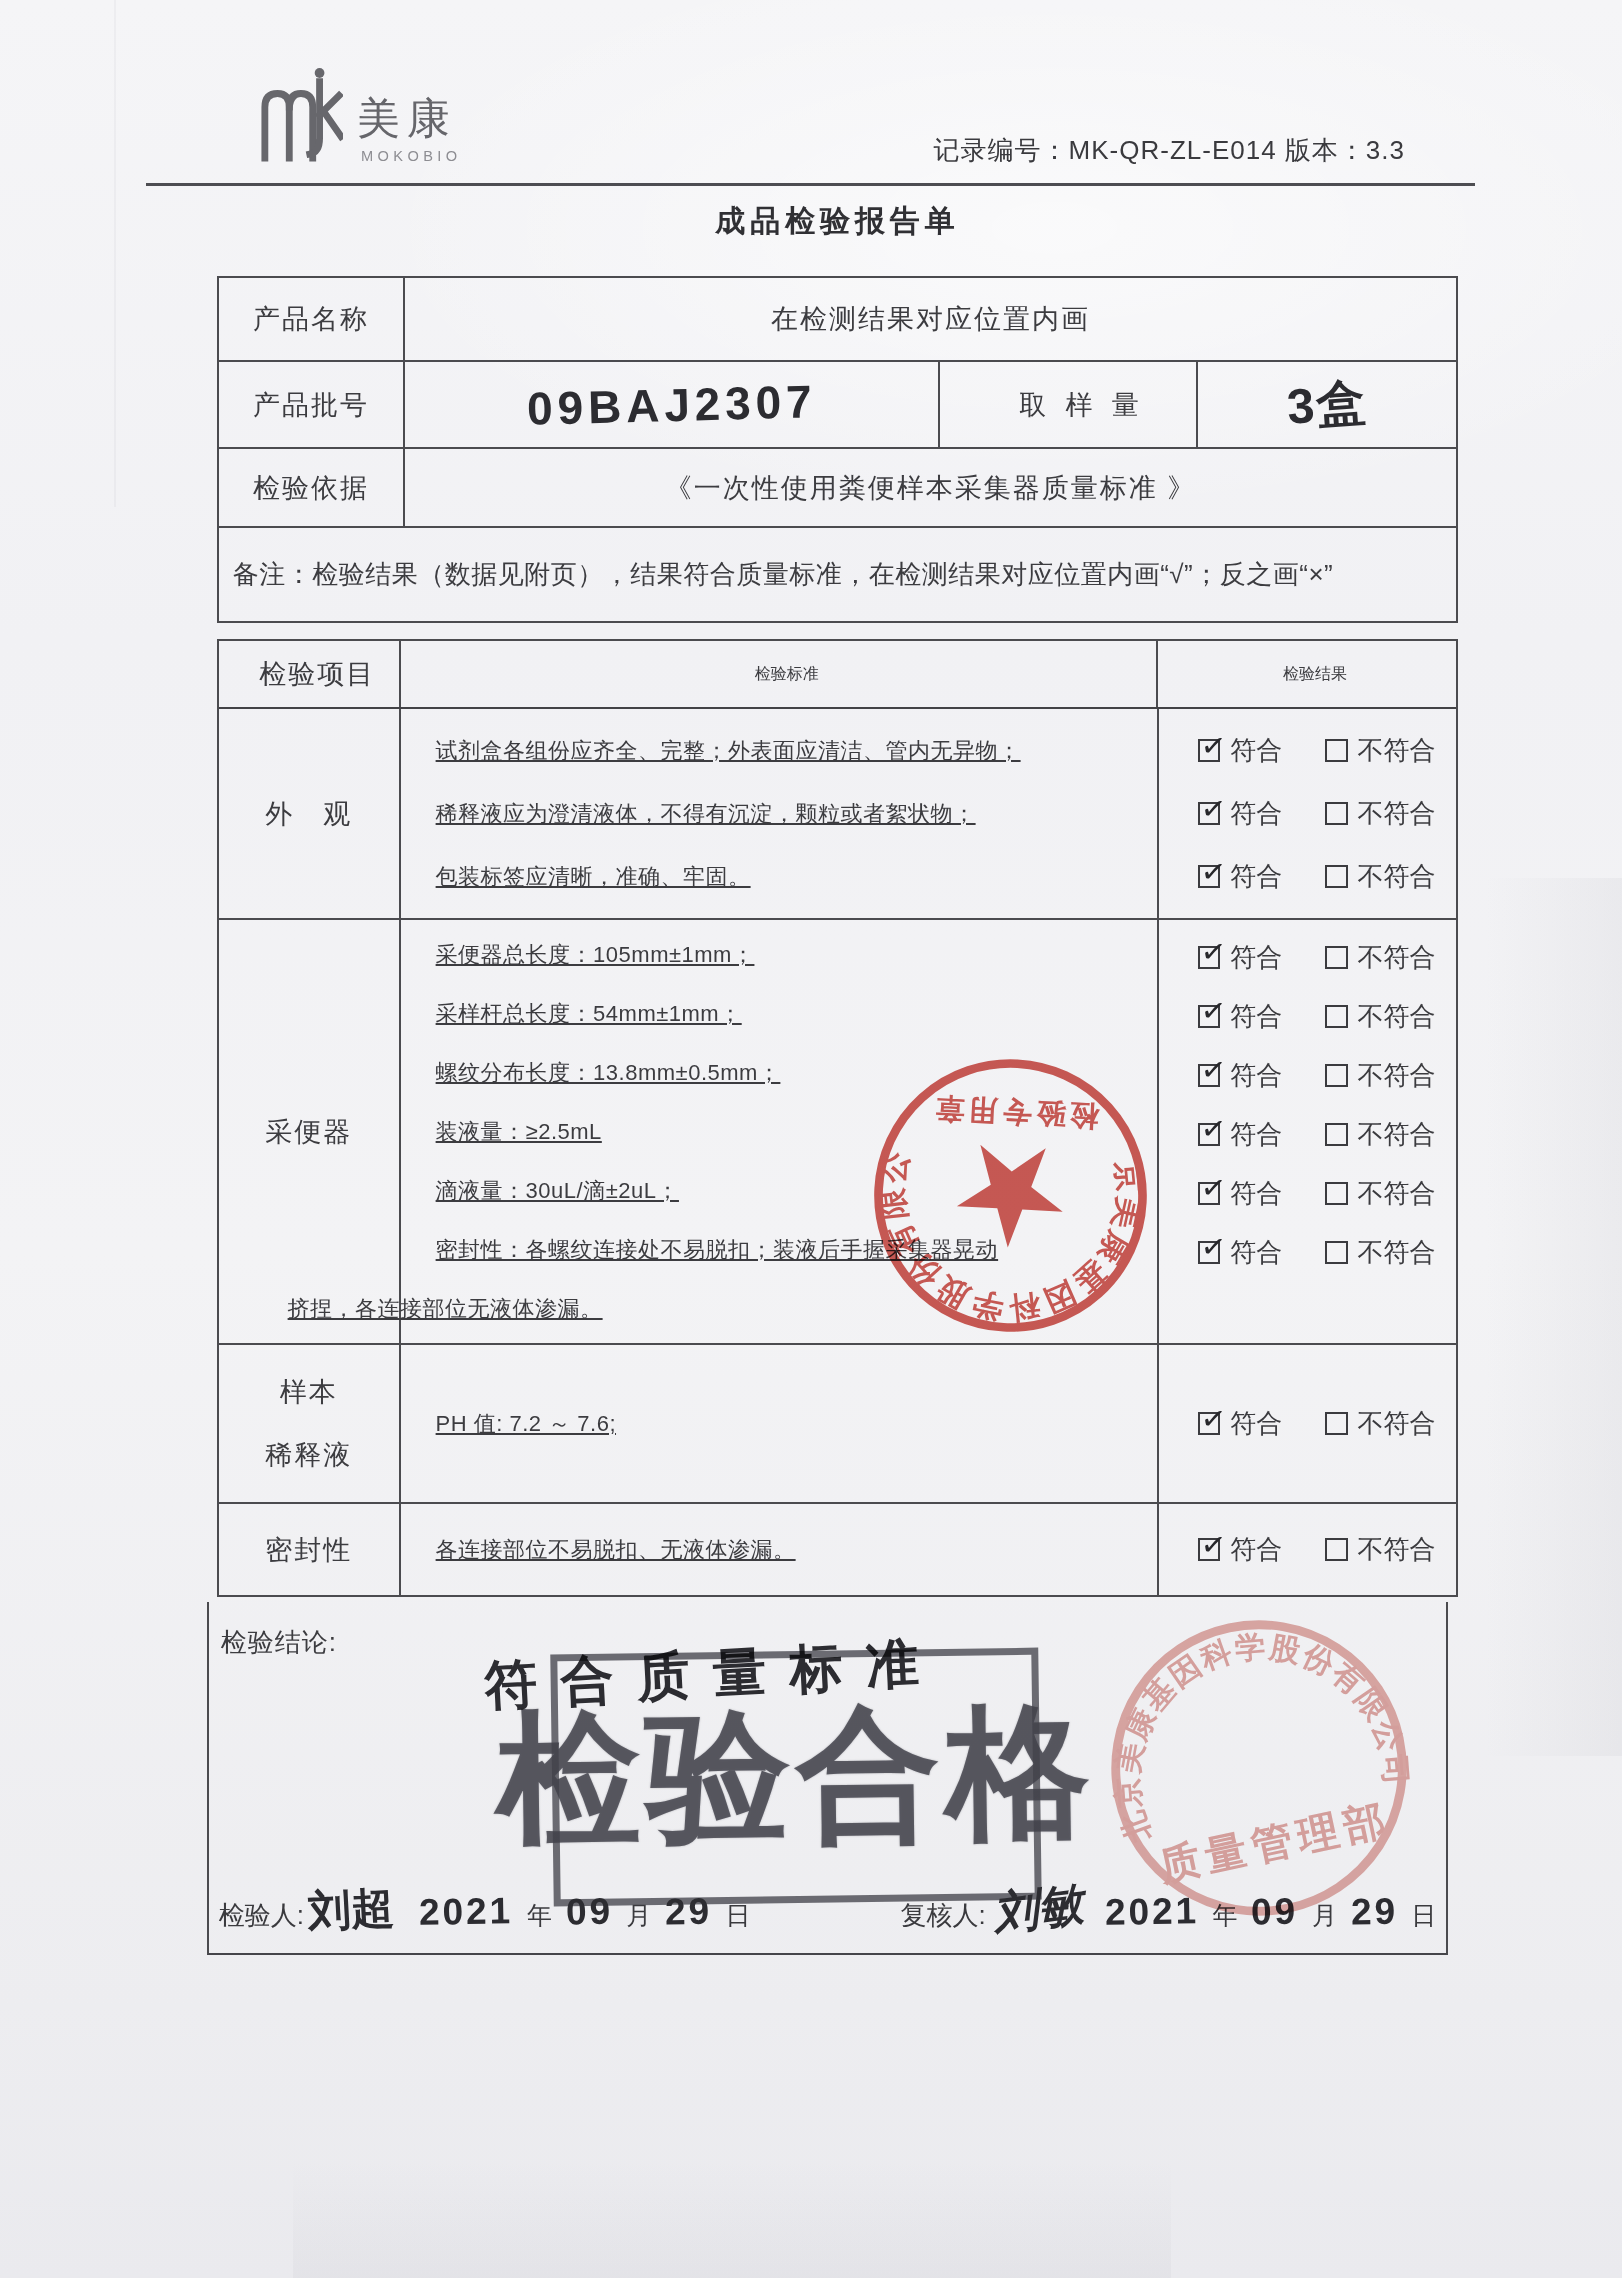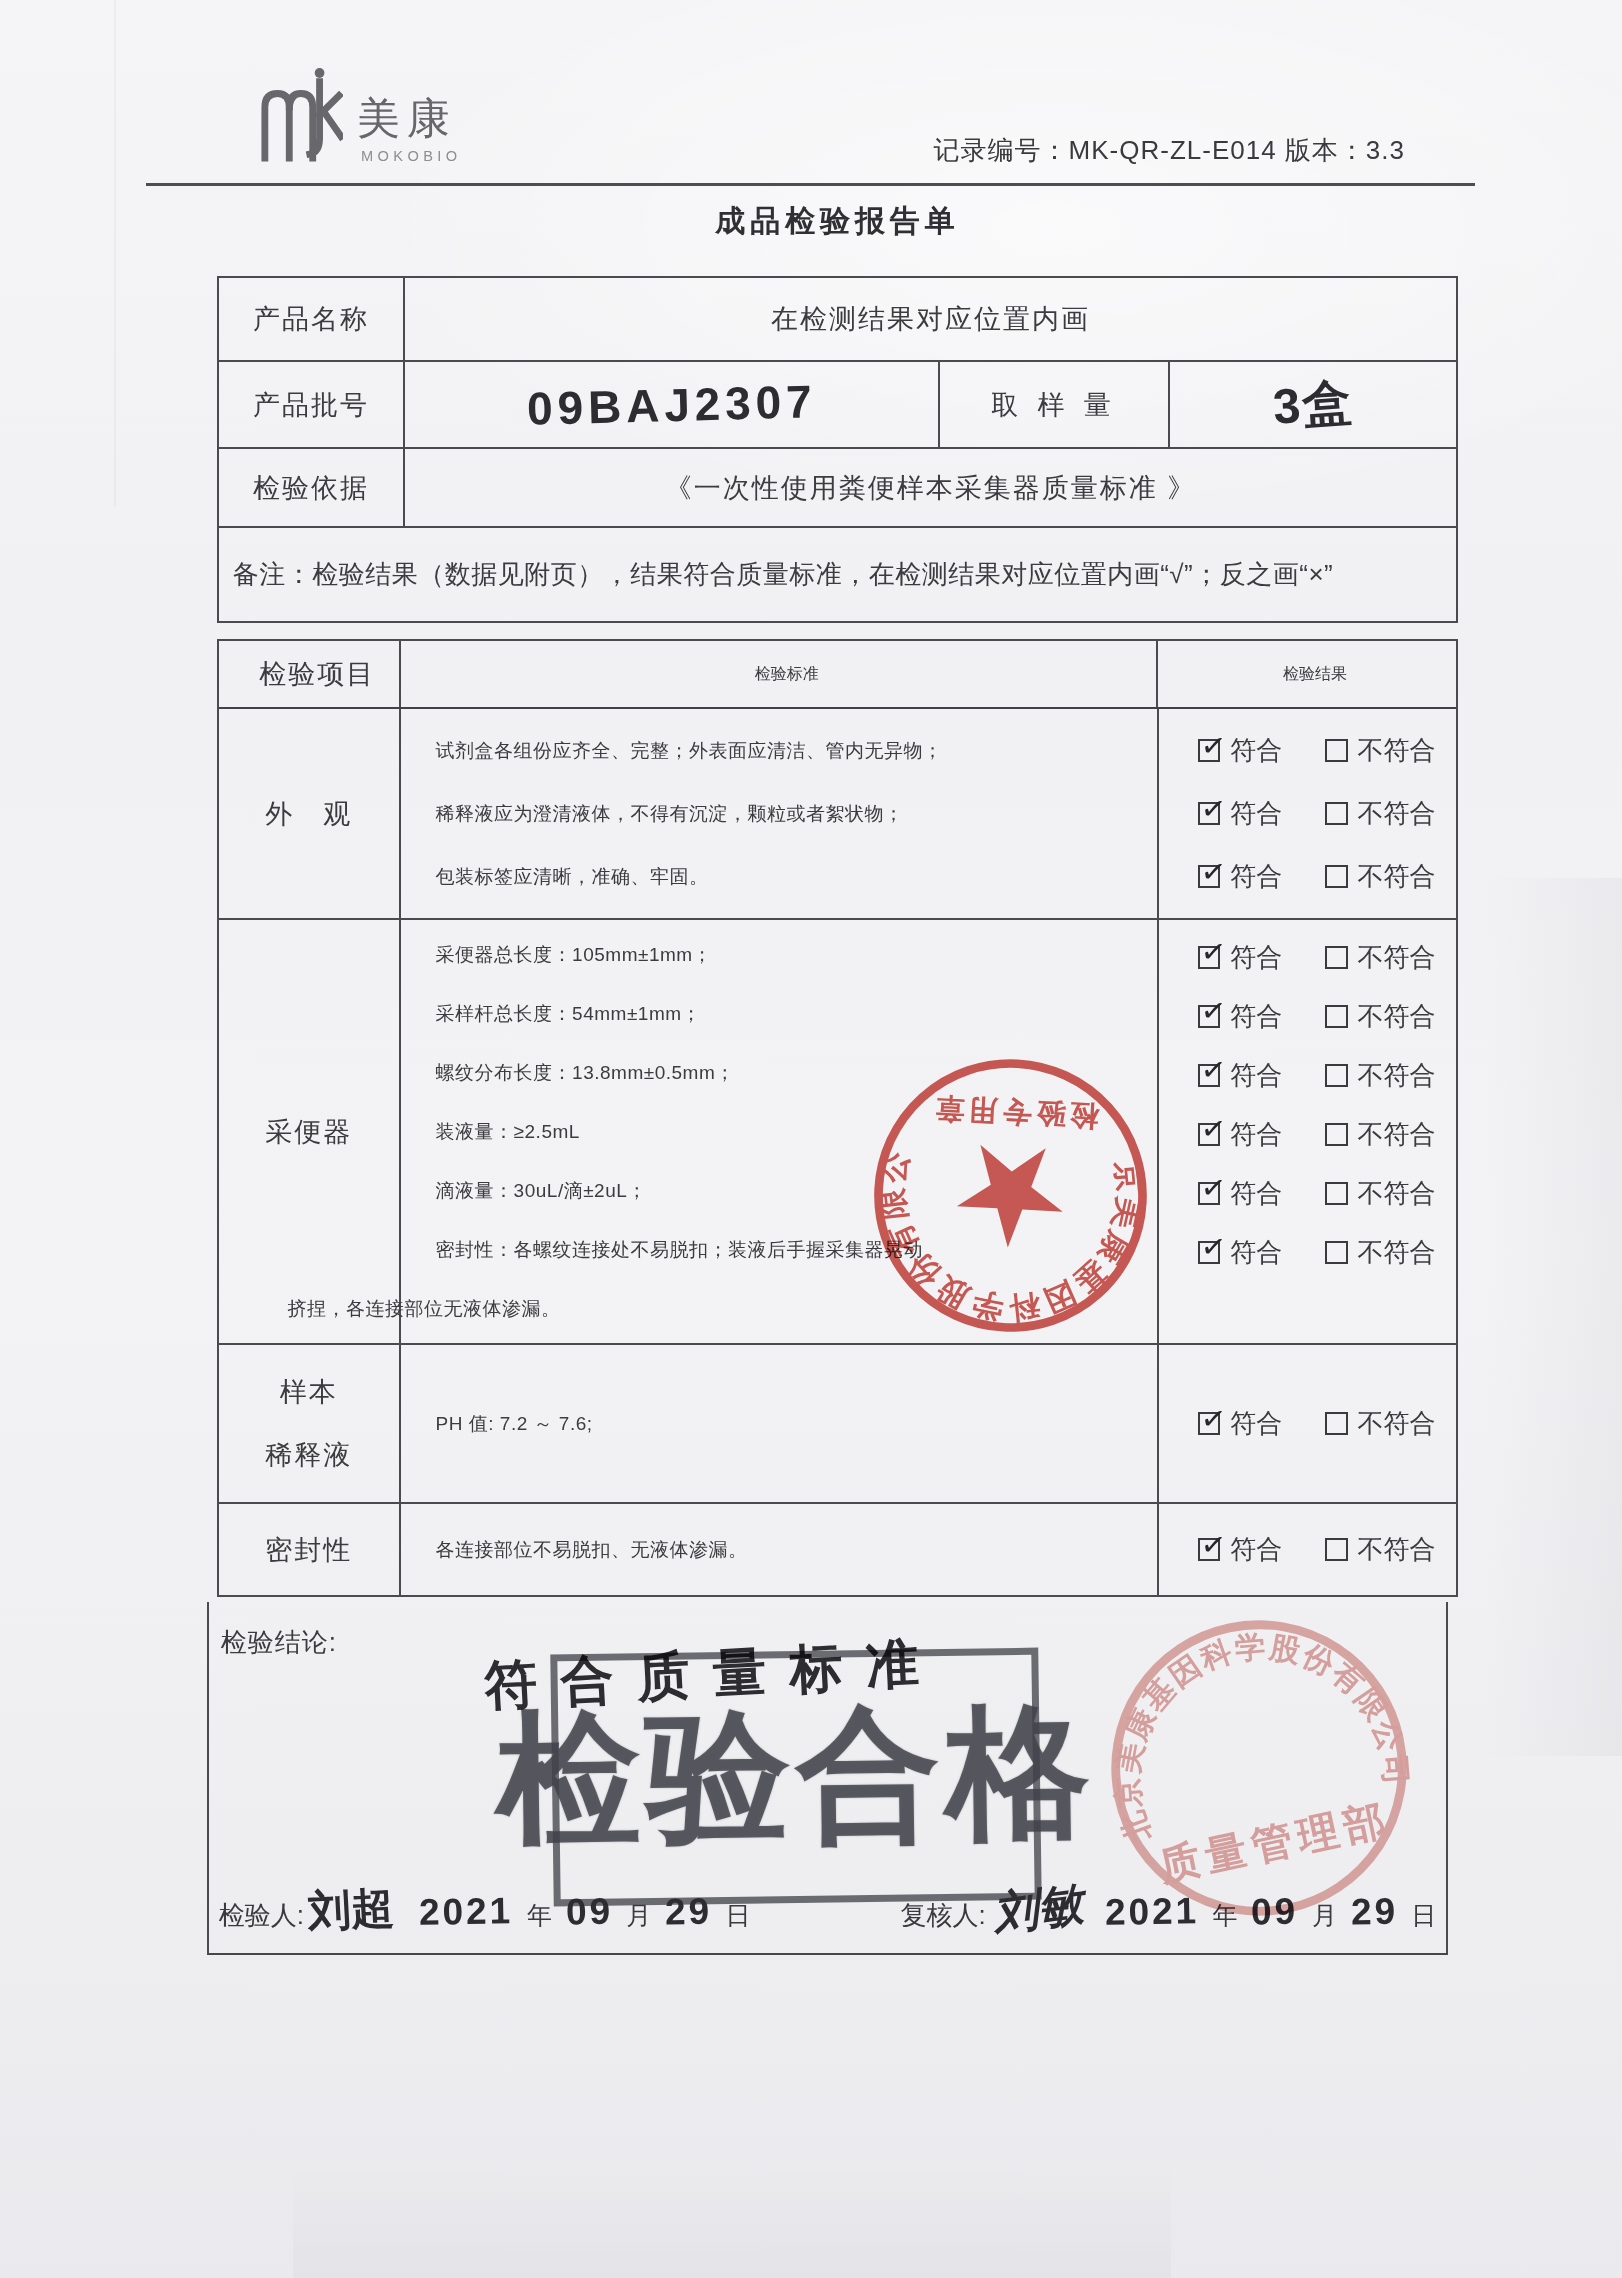--- a/index.html
+++ b/index.html
@@ -40,21 +40,21 @@
   .trow{display:flex;border-bottom:2px solid #4b4b4f;box-sizing:border-box;}
   .trow:last-child{border-bottom:none;}
   .c1{width:193px;box-sizing:border-box;border-right:2px solid #4b4b4f;
       display:flex;flex-direction:column;align-items:center;justify-content:center;
       font-size:27px;letter-spacing:2px;}
   .c2{width:804px;box-sizing:border-box;border-right:2px solid #4b4b4f;
       display:flex;flex-direction:column;justify-content:center;padding-left:35px;}
   .c3{width:316px;box-sizing:border-box;display:flex;flex-direction:column;justify-content:center;}
   .hdr .c1,.hdr .c2,.hdr .c3{align-items:center;justify-content:center;padding-left:16px;}
   .hdr{border-bottom:2.9px solid #424246;}
-  .sline{font-size:19px;letter-spacing:0.5px;display:flex;align-items:center;}
+  .sline{font-size:22px;letter-spacing:0.5px;display:flex;align-items:center;text-decoration:underline;}
   .h65{height:63px;} .h61{height:59px;}
   .cont{margin-left:-148px;}
   .rline{display:flex;align-items:center;gap:43px;padding-left:39px;}
   .chk{display:inline-flex;align-items:center;gap:9.8px;font-size:26px;color:#3b3b3f;}
   .box{width:18.5px;height:18.5px;border:2px solid #3b3b3f;position:relative;flex:none;}
   .tick{position:absolute;left:1px;top:-13.7px;font-size:30px;color:#27272b;
         transform:rotate(7deg);font-weight:bold;}
 
   
   .concl{position:absolute;left:207px;top:1602px;width:1241px;height:353px;box-sizing:border-box;
@@ -112,21 +112,21 @@
   <div class="tbl info-tbl">
     <div class="irow" style="height:84px;">
       <div class="icell bR" style="width:186px;">产品名称</div>
       <div class="icell" style="flex:1;">在检测结果对应位置内画</div>
     </div>
     <div class="irow" style="height:87px;">
       <div class="icell bR" style="width:186px;">产品批号</div>
       <div class="icell bR" style="width:535px;">
         <span class="hand" style="font-size:46px;letter-spacing:4.9px;transform:rotate(-1.5deg);">09BAJ2307</span>
       </div>
-      <div class="icell bR" style="width:230px;letter-spacing:5.9px;">取 样 量</div>
+      <div class="icell bR" style="width:230px;letter-spacing:5.9px;margin-left:28px;">取 样 量</div>
       <div class="icell" style="flex:1;">
         <span class="hand" style="font-size:49px;transform:rotate(-4deg);">3盒</span>
       </div>
     </div>
     <div class="irow" style="height:79px;">
       <div class="icell bR" style="width:186px;">检验依据</div>
       <div class="icell" style="flex:1;">《一次性使用粪便样本采集器质量标准 》</div>
     </div>
     <div class="irow" style="height:93px;">
       <div class="icell remark-cell" style="flex:1;">备注：检验结果（数据见附页），结果符合质量标准，在检测结果对应位置内画“√”；反之画“×”</div>

